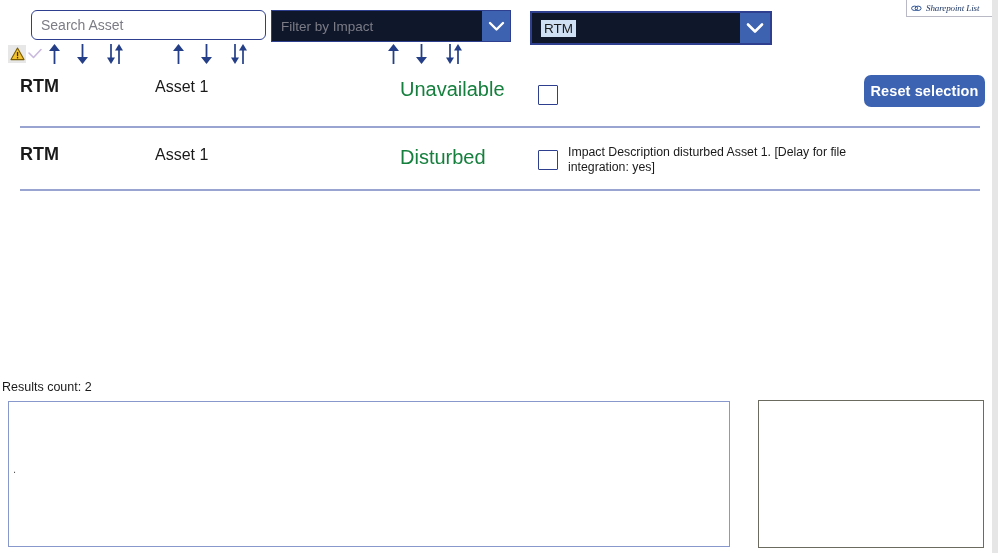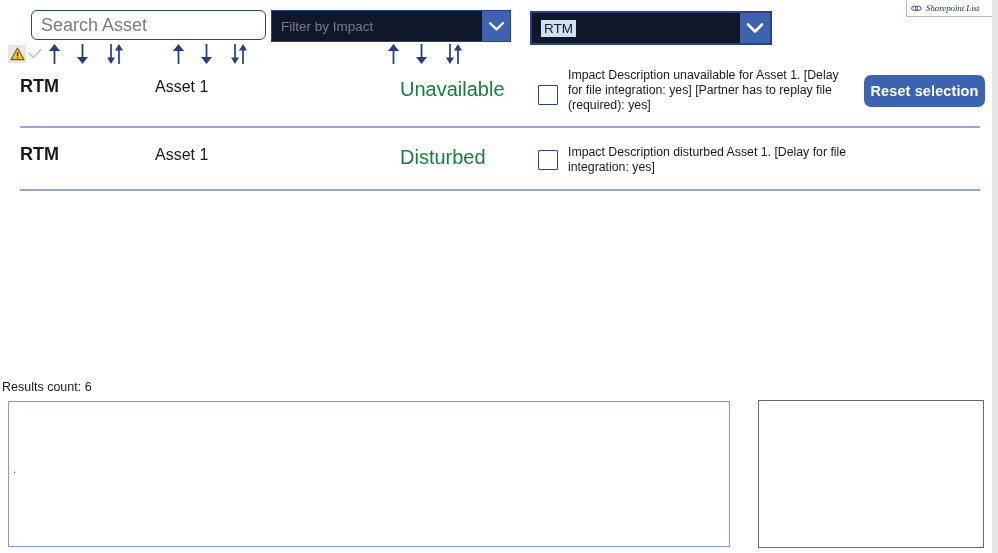--- a/index.html
+++ b/index.html
@@ -48,21 +48,21 @@
 
   .search-input {
     position: absolute;
     left: 31px; top: 10px;
     width: 235px; height: 30px;
     box-sizing: border-box;
     border: 1px solid #2f3f8f;
     border-radius: 6px;
     background: #ffffff;
     font-family: "Liberation Sans", sans-serif;
-    font-size: 18px;
+    font-size: 14px;
     color: #333;
     padding: 0 9px;
     outline: none;
   }
   .search-input::placeholder { color: #7c7c86; opacity: 1; }
 
   .dd {
     position: absolute;
     box-sizing: border-box;
     border: 1px solid #2f3f8f;
@@ -352,36 +352,35 @@
       <polygon points="14,1 18,7.5 10,7.5" fill="#243f87"></polygon>
     </svg>
   </span>
 </div>
 
 <div class="row r1">
   <div class="cell cell-asset-id" style="top:10px;">RTM</div>
   <div class="cell cell-asset-name" style="top:12px;">Asset 1</div>
   <div class="cell cell-impact" style="top:12px;">Unavailable</div>
   <div class="chk" style="top:19px;"></div>
-  <div class="desc" style="top:2px;">Impact Description unavailable for Asset 1. [Delay for file integration: yes] [Partner has to replay file (required): yes]</div>
 </div>
 <div class="divider d1"></div>
 
 <div class="row r2">
   <div class="cell cell-asset-id" style="top:10px;">RTM</div>
   <div class="cell cell-asset-name" style="top:12px;">Asset 1</div>
   <div class="cell cell-impact" style="top:12px;">Disturbed</div>
   <div class="chk" style="top:16px;"></div>
   <div class="desc" style="top:11px;">Impact Description disturbed Asset 1. [Delay for file integration: yes]</div>
 </div>
 <div class="divider d2"></div>
 
 <button class="btn reset-selection">Reset selection</button>
 
-<div class="results-count">Results count: 6</div>
+<div class="results-count">Results count: 2</div>
 
 <div class="panel left">
   <div class="dot">.</div>
 </div>
 
 <div class="panel right">
   <div class="dot" style="top:4px;"></div>
 </div>
 
 <div class="scroll-gutter"></div>

